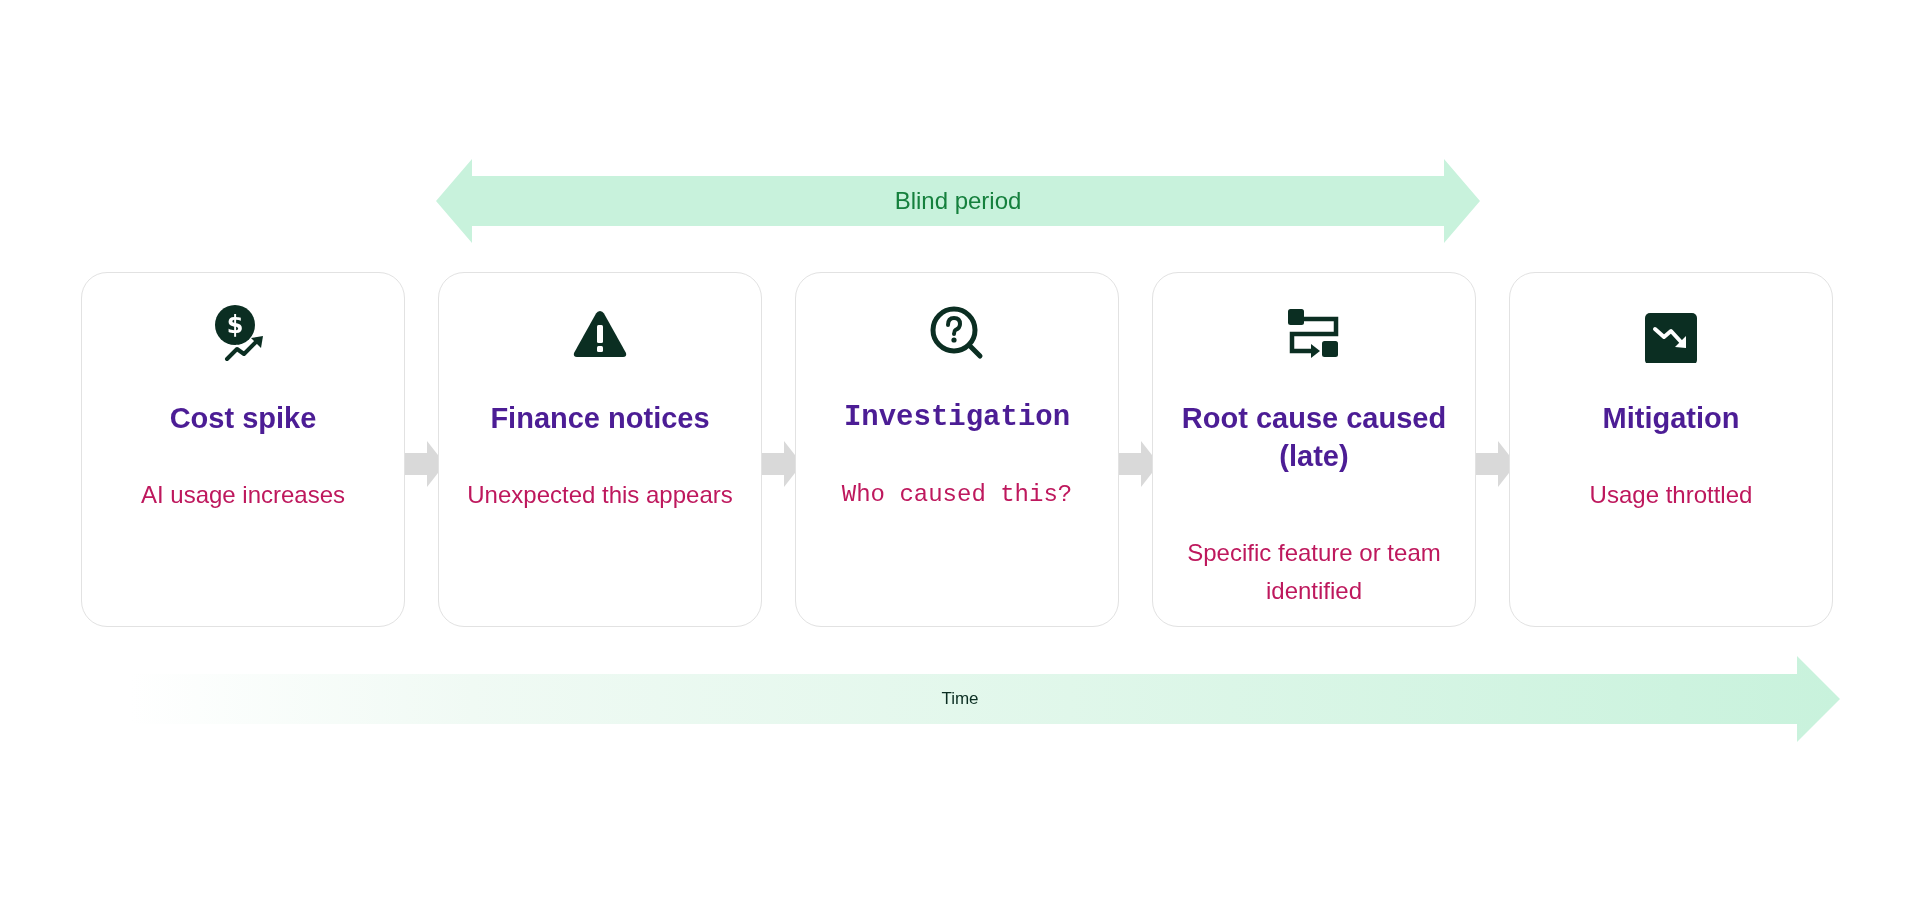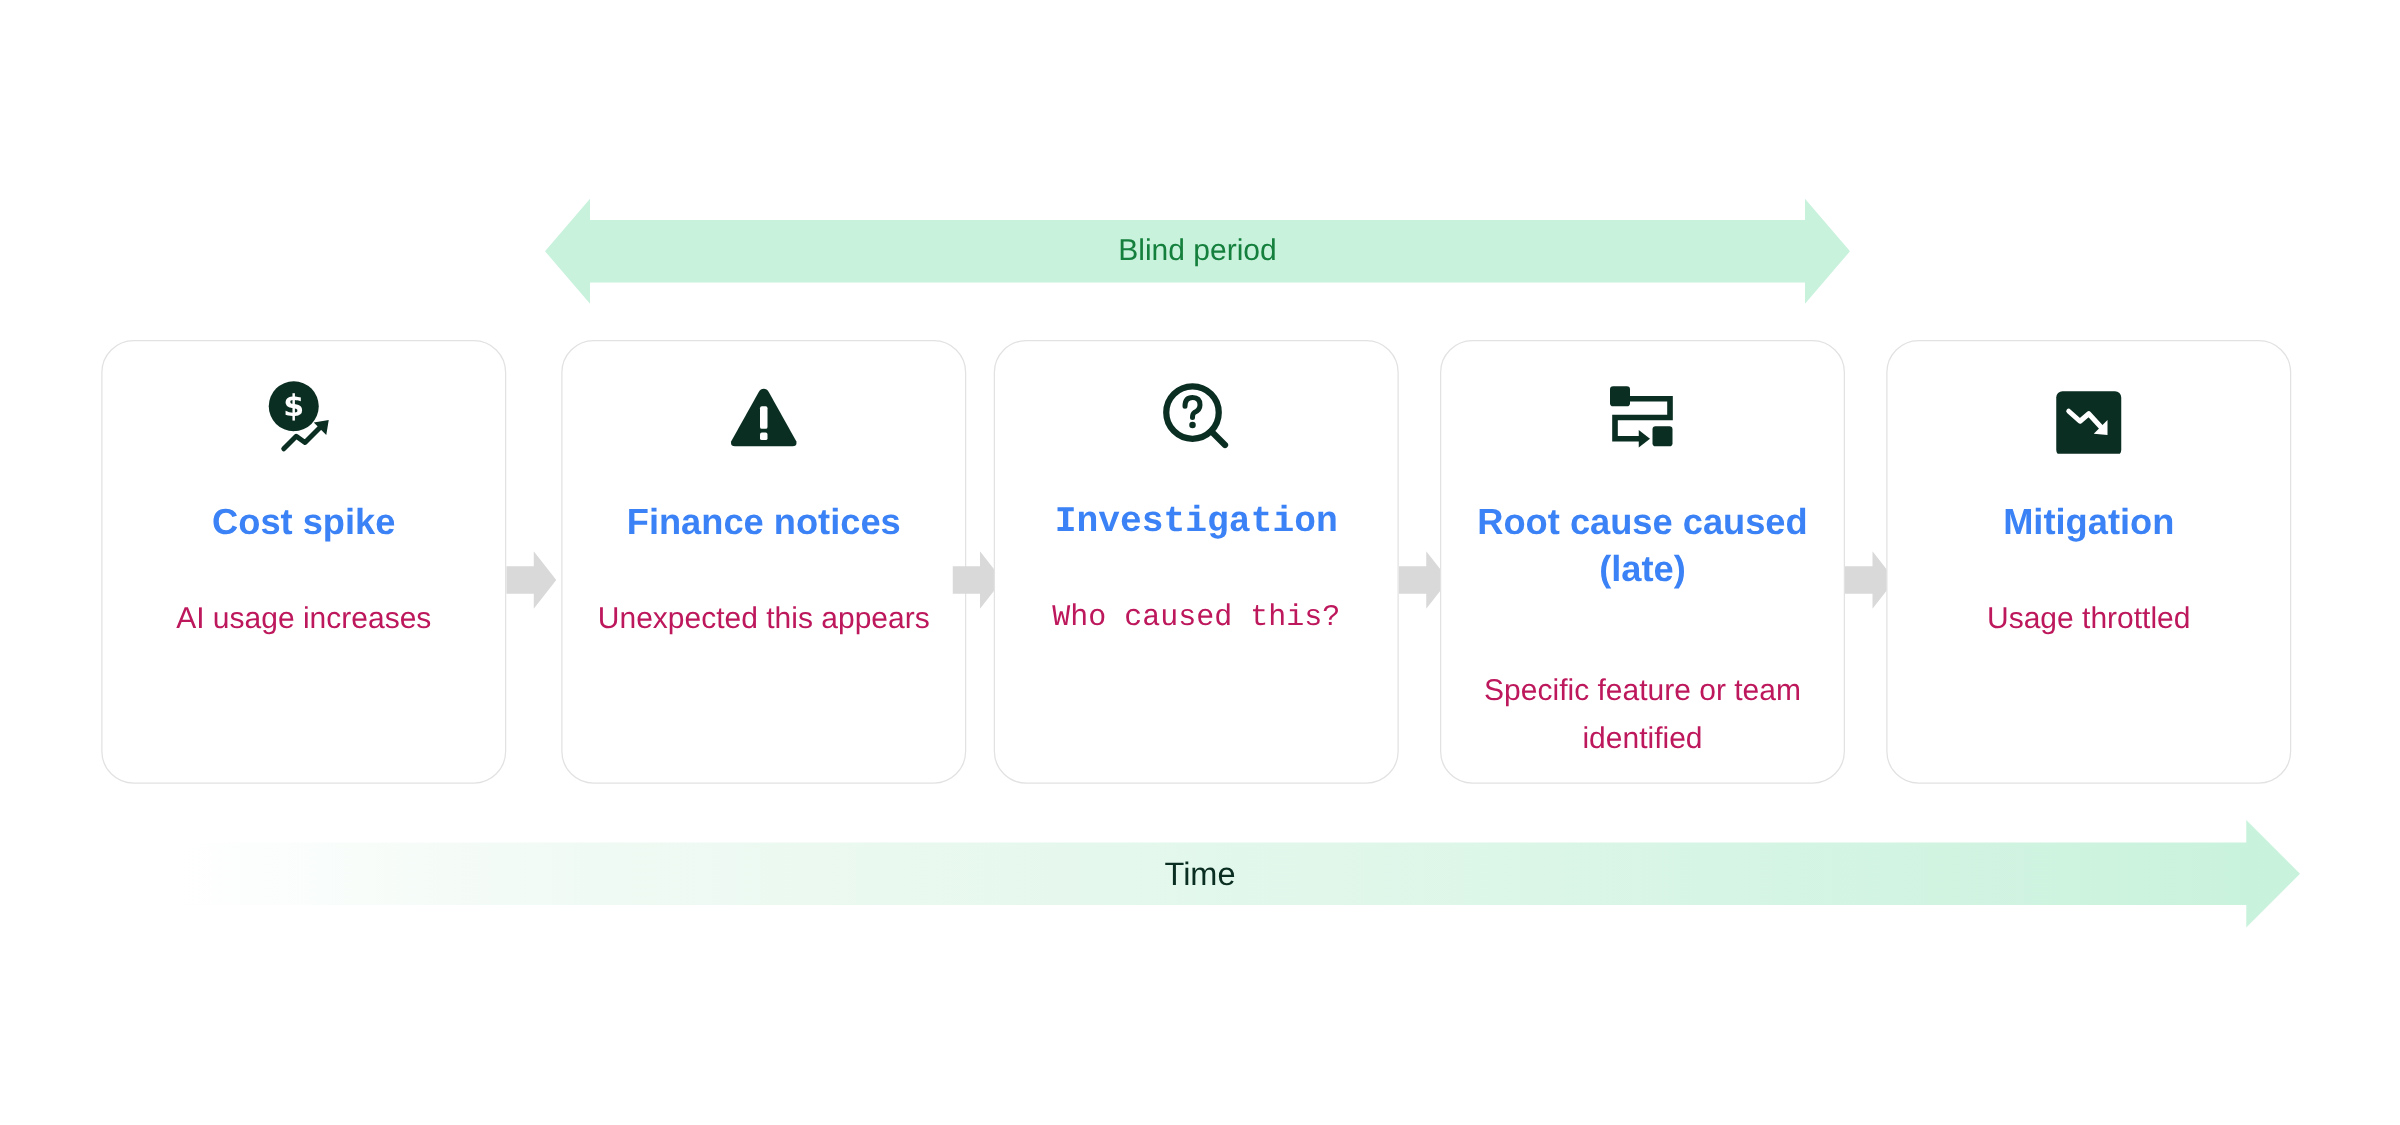--- a/index.html
+++ b/index.html
@@ -57,21 +57,21 @@
       margin-left: -30px;
     }
     .card-title {
       position: absolute;
       left: 10px;
       right: 10px;
       top: 126px;
       font-size: 29px;
       font-weight: bold;
       line-height: 38px;
-      color: #3b82f6;
+      color: #4c1d95;
     }
     .card-desc {
       position: absolute;
       left: 14px;
       right: 14px;
       font-size: 24px;
       line-height: 38px;
       color: #be185d;
     }
 
@@ -92,21 +92,21 @@
       height: 86px;
     }
     .time-label {
       position: absolute;
       left: 130px;
       top: 656px;
       width: 1660px;
       height: 86px;
       line-height: 86px;
       text-align: center;
-      font-size: 26px;
+      font-size: 17px;
       color: #0b2e22;
     }
   </style>
 </head>
 <body>
 
 <svg class="blind-arrow" viewBox="0 0 1044 84" preserveAspectRatio="none">
   <polygon points="0,42 36,0 36,17 1008,17 1008,0 1044,42 1008,84 1008,67 36,67 36,84" fill="#c8f2dc"></polygon>
 </svg>
 <div class="blind-label">Blind period</div>
@@ -120,21 +120,21 @@
     <polygon points="38,35 50,33 48,45" fill="#0b2e22"></polygon>
   </svg>
   <div class="card-title">Cost spike</div>
   <div class="card-desc" style="top:203px;">AI usage increases</div>
 </div>
 
 <svg class="connector" style="left:405px;" viewBox="0 0 40 46">
   <polygon points="0,12 22,12 22,0 40,23 22,46 22,34 0,34" fill="#d9d9d9"></polygon>
 </svg>
 
-<div class="card" style="left:449px;text-decoration:underline;">
+<div class="card" style="left:438px;text-decoration:underline;">
   <svg class="card-icon" viewBox="0 0 60 60">
     <path d="M30 8 Q32.5 8 34 10.5 L56 50 Q57 54 53 54 L7 54 Q3 54 4 50 L26 10.5 Q27.5 8 30 8 Z" fill="#0b2e22"></path>
     <rect x="27" y="22" width="6" height="18" rx="1.5" fill="#ffffff"></rect>
     <rect x="27" y="43" width="6" height="6" rx="1.5" fill="#ffffff"></rect>
   </svg>
   <div class="card-title">Finance notices</div>
   <div class="card-desc" style="top:203px;">Unexpected this appears</div>
 </div>
 
 <svg class="connector" style="left:762px;" viewBox="0 0 40 46">

